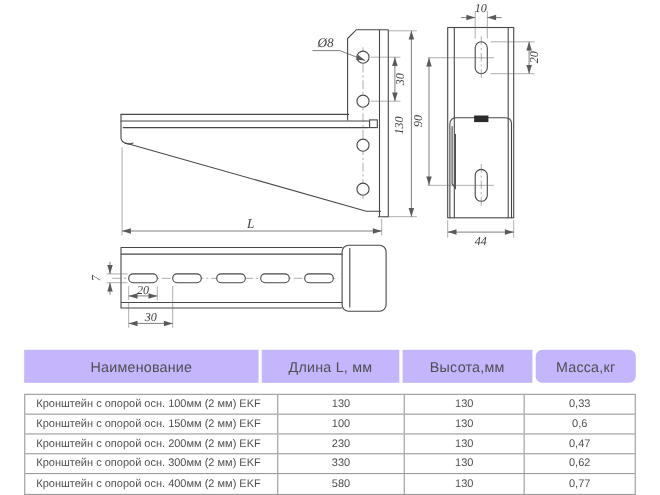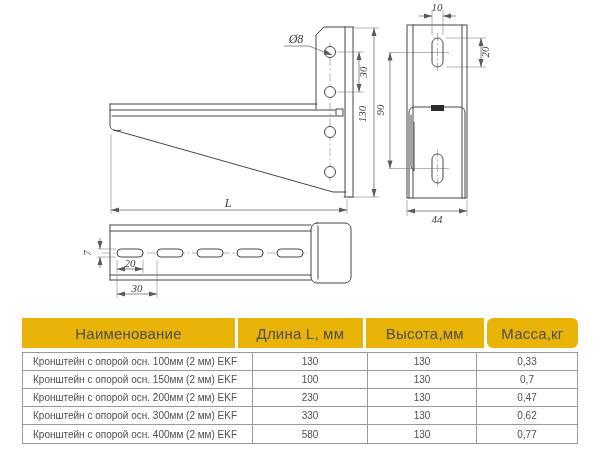--- a/index.html
+++ b/index.html
@@ -9,24 +9,24 @@
   svg text{font-family:"Liberation Serif",serif;font-style:italic;fill:#3d3d3d;}
   .dim{stroke:#5a5a5a;stroke-width:0.7;fill:none;}
   .thin{stroke:#6a6a6a;stroke-width:0.5;fill:none;}
   .part{stroke:#474747;stroke-width:1;fill:none;stroke-linecap:round;}
   .cl{stroke:#6a6a6a;stroke-width:0.5;fill:none;stroke-dasharray:8 2.5 2 2.5;}
   .hole{fill:#ffffff;stroke:#474747;stroke-width:1;}
   .mark{fill:#2b2b2b;stroke:none;}
 
   .spec-table{position:absolute;left:22px;top:318px;width:556px;color:#4f4f4f;}
   .thead{display:flex;gap:3px;height:30px;}
-  .th{background:#eab308;display:flex;align-items:center;justify-content:center;
-      font-size:15px;letter-spacing:0.2px;}
+  .th{background:#c4b5fd;display:flex;align-items:center;justify-content:center;
+      font-size:13px;letter-spacing:0.2px;}
   .th.c1{width:229px;} .th.c2{width:134px;} .th.c3{width:127px;} .th.c4{width:98px;border-radius:6px;}
-  .tbody{margin-top:4px;border:1px solid #9a9a9a;}
+  .tbody{margin-top:10px;border:1px solid #9a9a9a;}
   .tr{display:flex;height:18px;border-bottom:1px solid #9a9a9a;box-sizing:border-box;}
   .tr:last-child{border-bottom:none;}
   .td{box-sizing:border-box;font-size:10px;display:flex;align-items:center;
       justify-content:center;white-space:nowrap;overflow:hidden;}
   .td.c1{width:230px;border-right:1px solid #9a9a9a;justify-content:flex-start;padding-left:10px;}
   .td.c2{width:115px;border-right:1px solid #9a9a9a;}
   .td.c3{width:109px;border-right:1px solid #9a9a9a;}
   .td.c4{width:100px;}
 </style>
 </head>
@@ -140,21 +140,21 @@
       <div class="tr">
         <div class="td c1">Кронштейн с опорой осн. 100мм (2 мм) EKF</div>
         <div class="td c2">130</div>
         <div class="td c3">130</div>
         <div class="td c4">0,33</div>
       </div>
       <div class="tr">
         <div class="td c1">Кронштейн с опорой осн. 150мм (2 мм) EKF</div>
         <div class="td c2">100</div>
         <div class="td c3">130</div>
-        <div class="td c4">0,7</div>
+        <div class="td c4">0,6</div>
       </div>
       <div class="tr">
         <div class="td c1">Кронштейн с опорой осн. 200мм (2 мм) EKF</div>
         <div class="td c2">230</div>
         <div class="td c3">130</div>
         <div class="td c4">0,47</div>
       </div>
       <div class="tr">
         <div class="td c1">Кронштейн с опорой осн. 300мм (2 мм) EKF</div>
         <div class="td c2">330</div>

